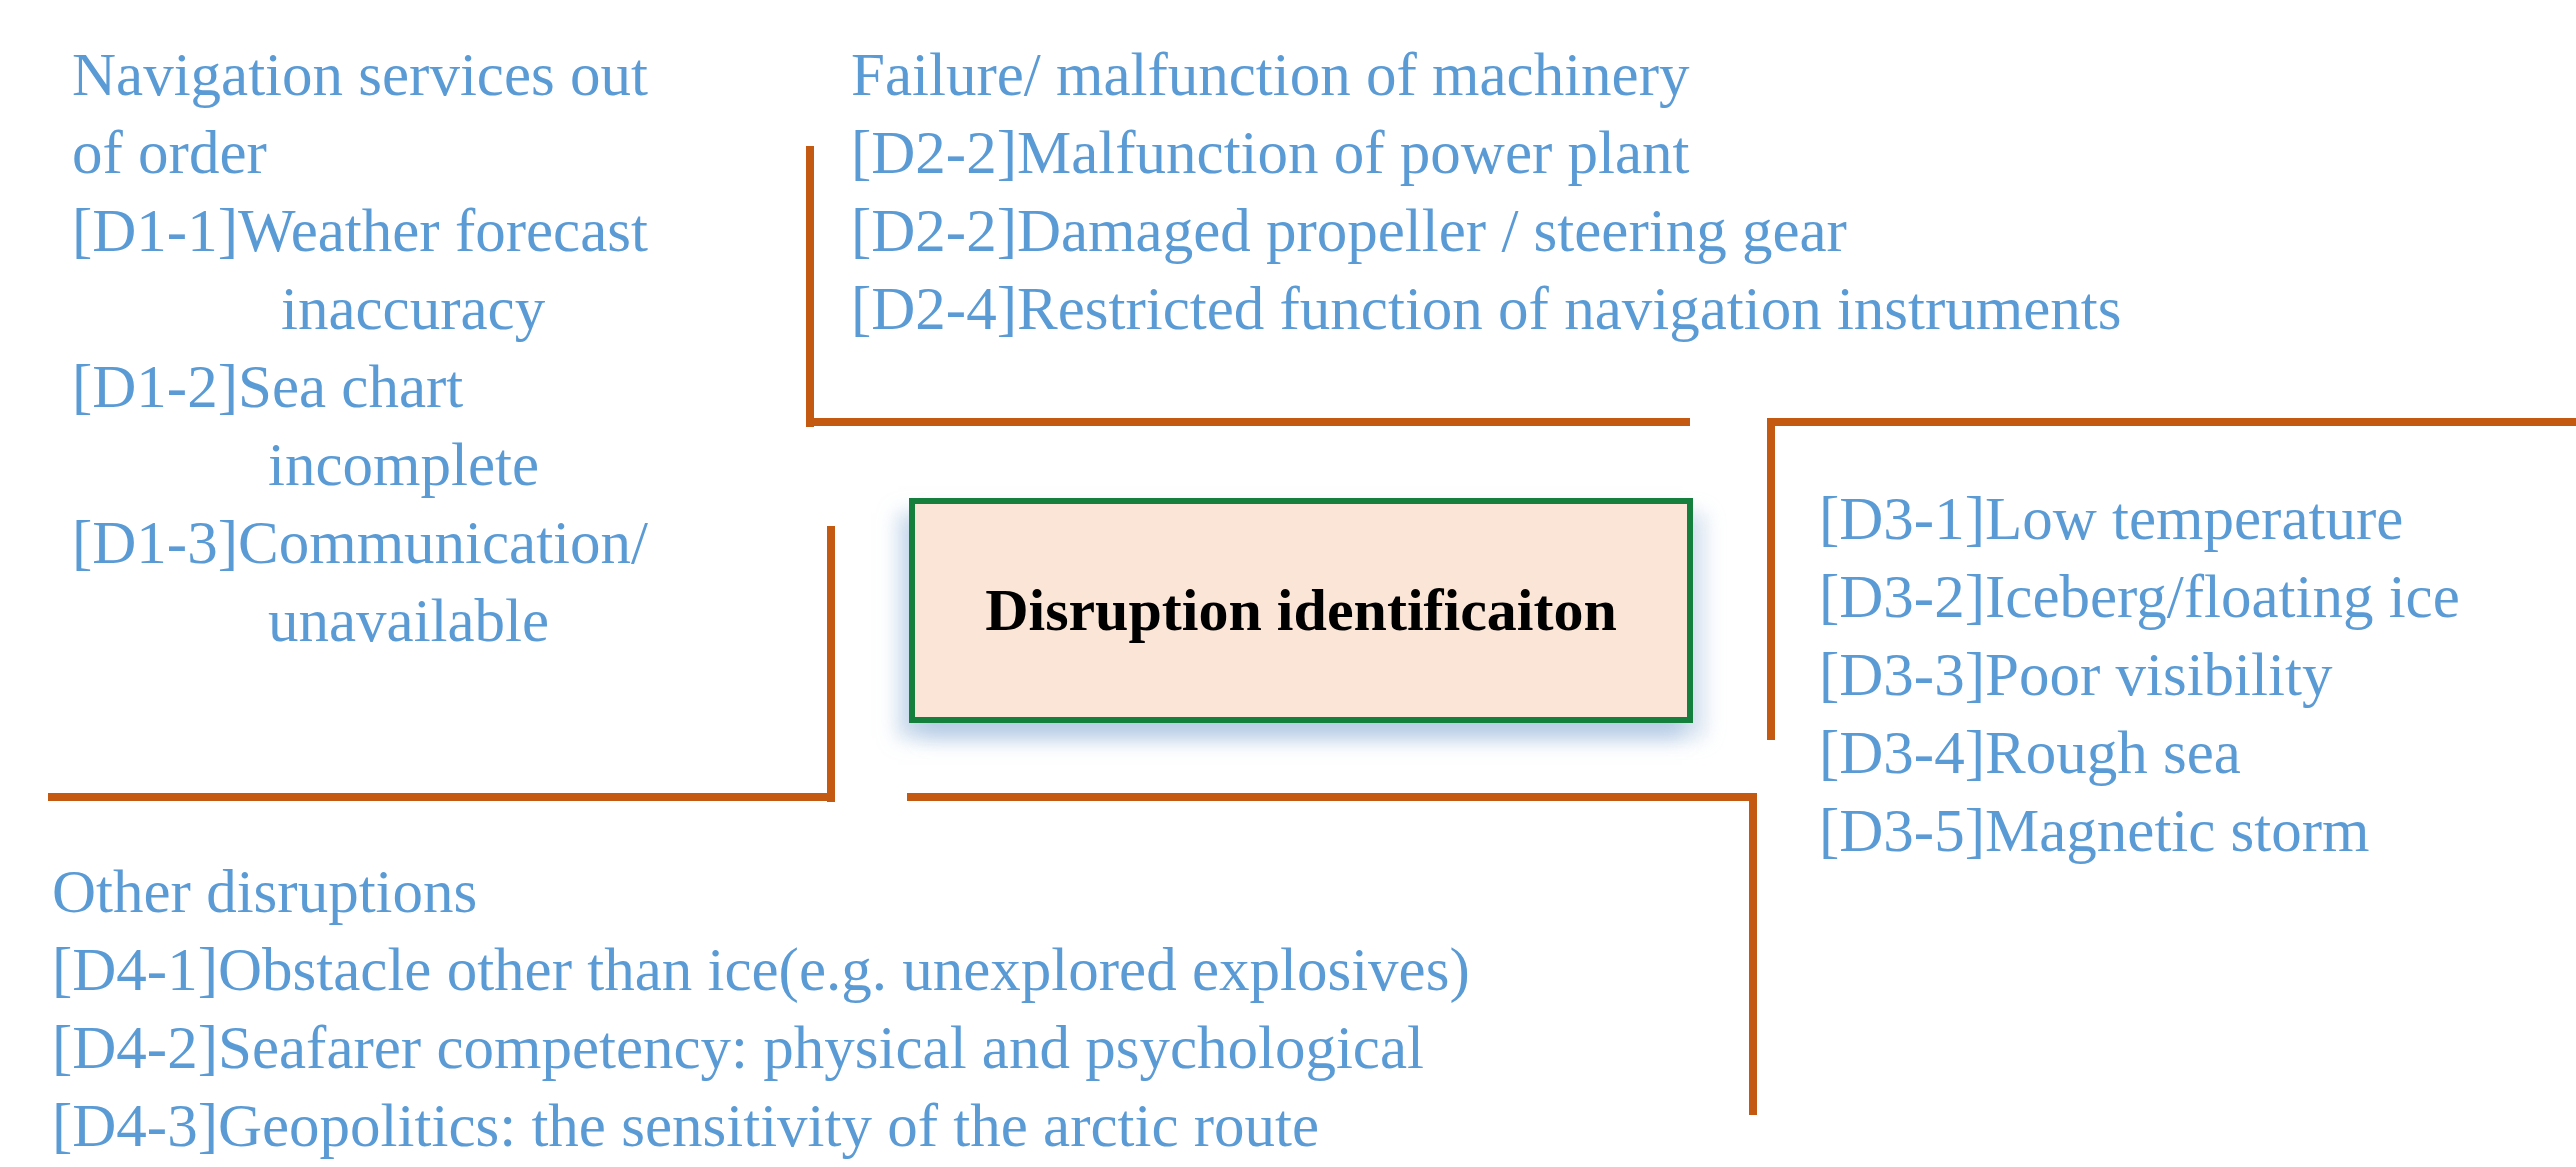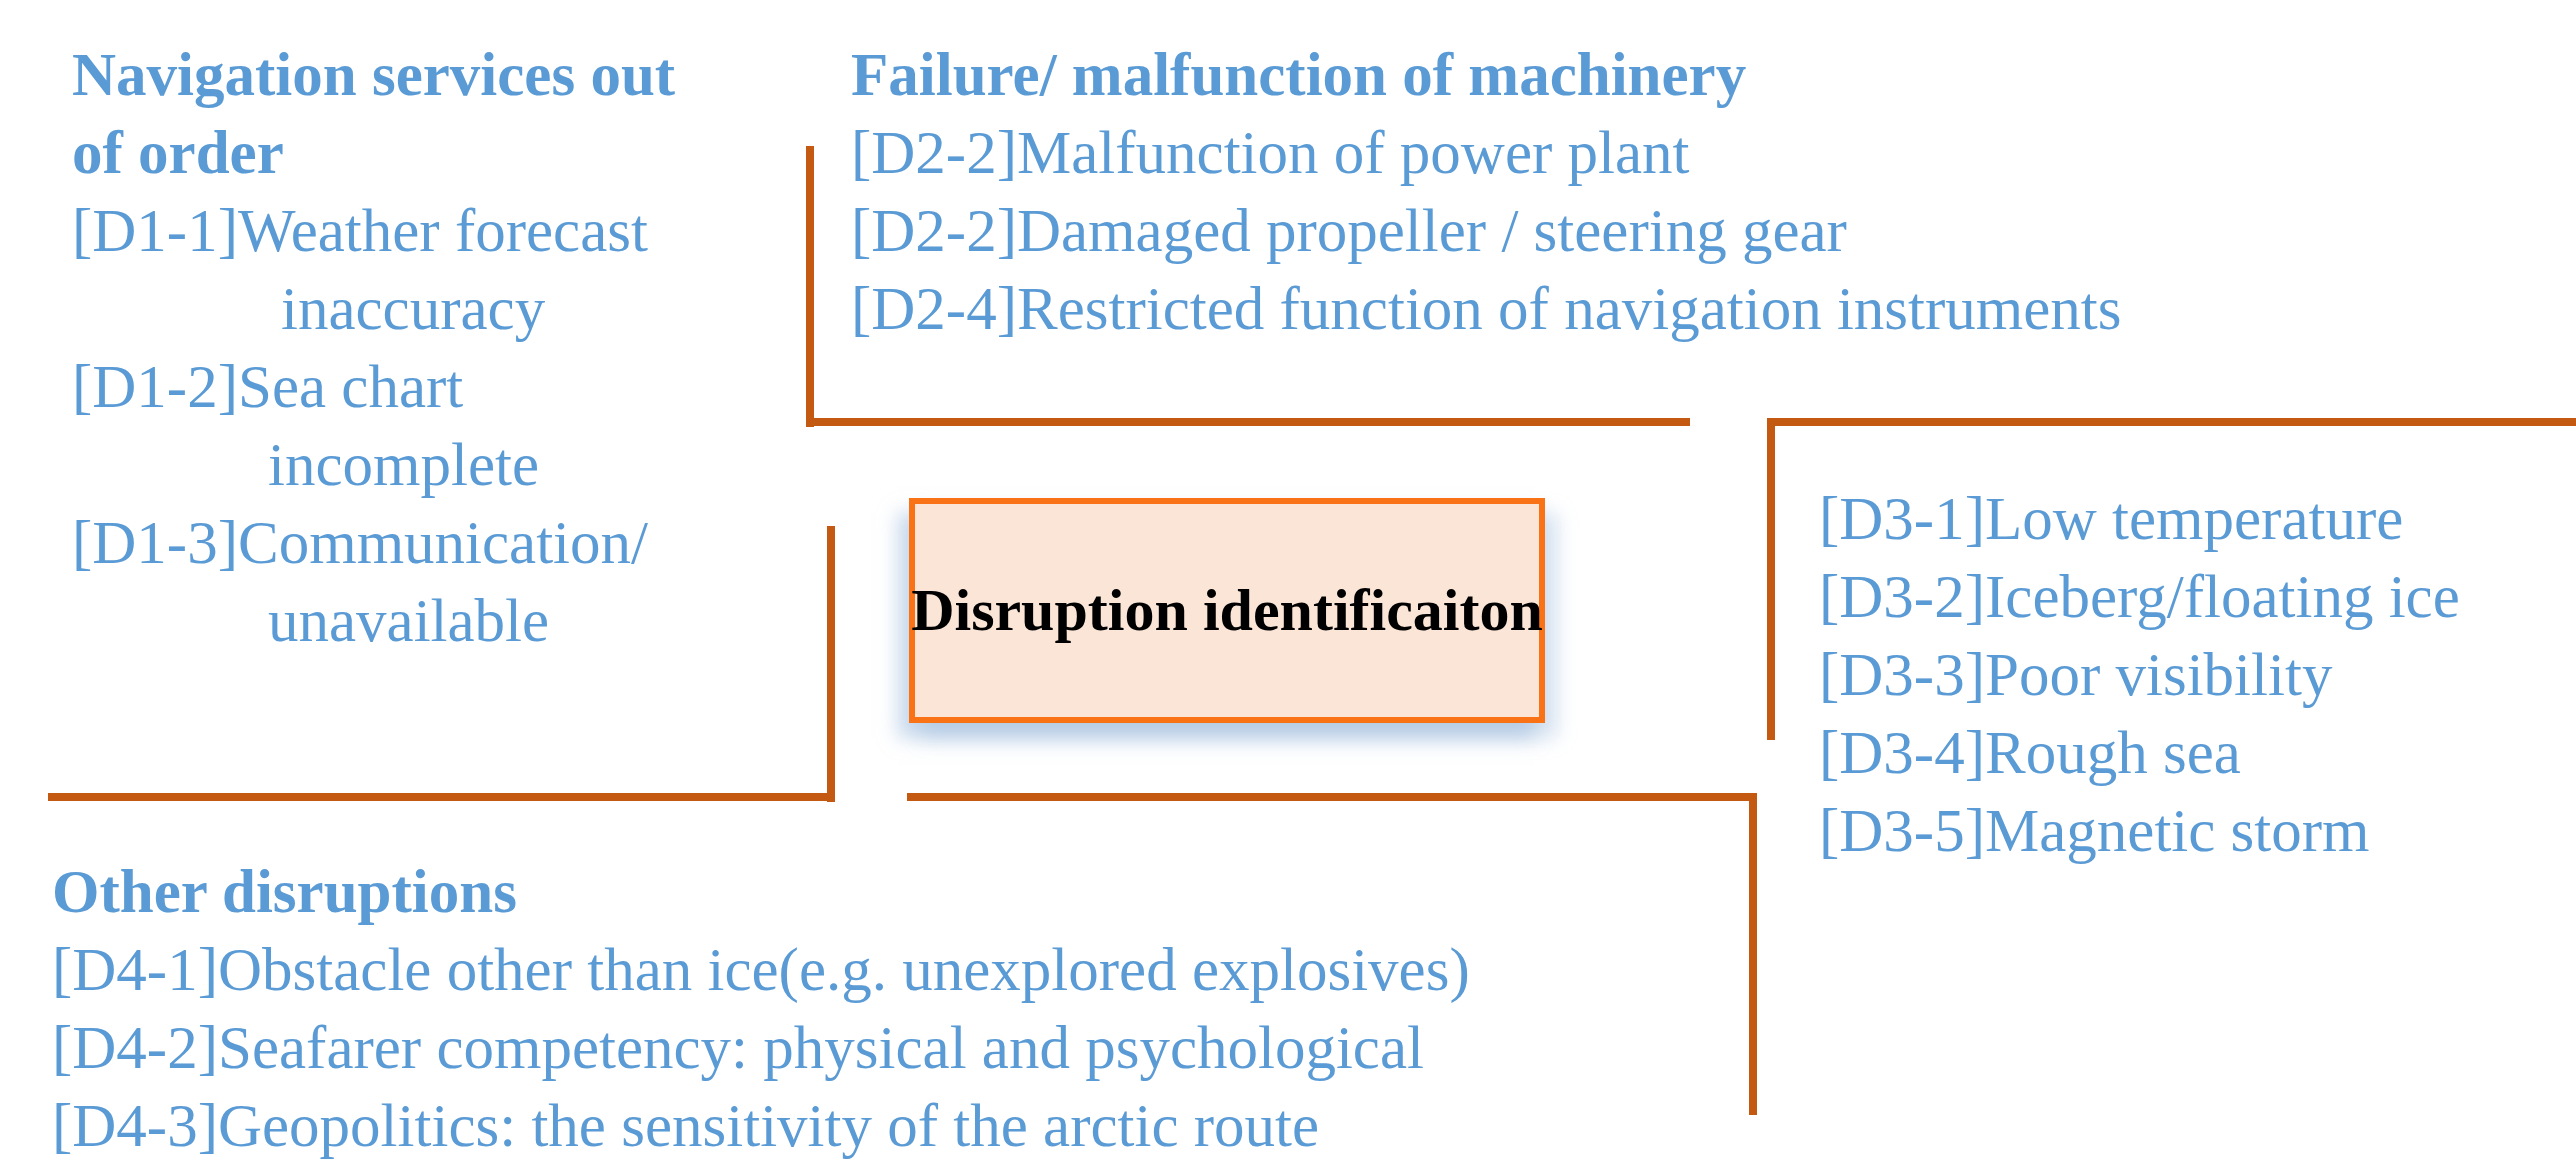--- a/index.html
+++ b/index.html
@@ -12,30 +12,30 @@
     font-family: "Liberation Serif", "DejaVu Serif", serif;
   }
   .txtblock {
     position: absolute;
     color: #5B9BD5;
     font-size: 61px;
     line-height: 78px;
     white-space: nowrap;
   }
   .txtblock .row { height: 78px; }
-  .bold { font-weight: bold; }
+  .bold { font-weight: normal; }
   .ind1 { padding-left: 196px; }
   .ind2 { padding-left: 209px; }
   .oline { position: absolute; background: #C45911; }
   .centerbox {
     position: absolute;
     left: 909px; top: 498px;
-    width: 636px; height: 225px;
+    width: 784px; height: 225px;
     background: #FBE5D6;
-    border: 6px solid #f97316;
+    border: 6px solid #15803d;
     box-sizing: border-box;
     display: flex;
     align-items: center;
     justify-content: center;
     box-shadow: -10.6px 15px 18px rgba(155,185,220,0.55), 12px 15px 18px rgba(155,185,220,0.40);
   }
   .centerbox .label {
     color: #000000;
     font-weight: bold;
     font-size: 60px;

